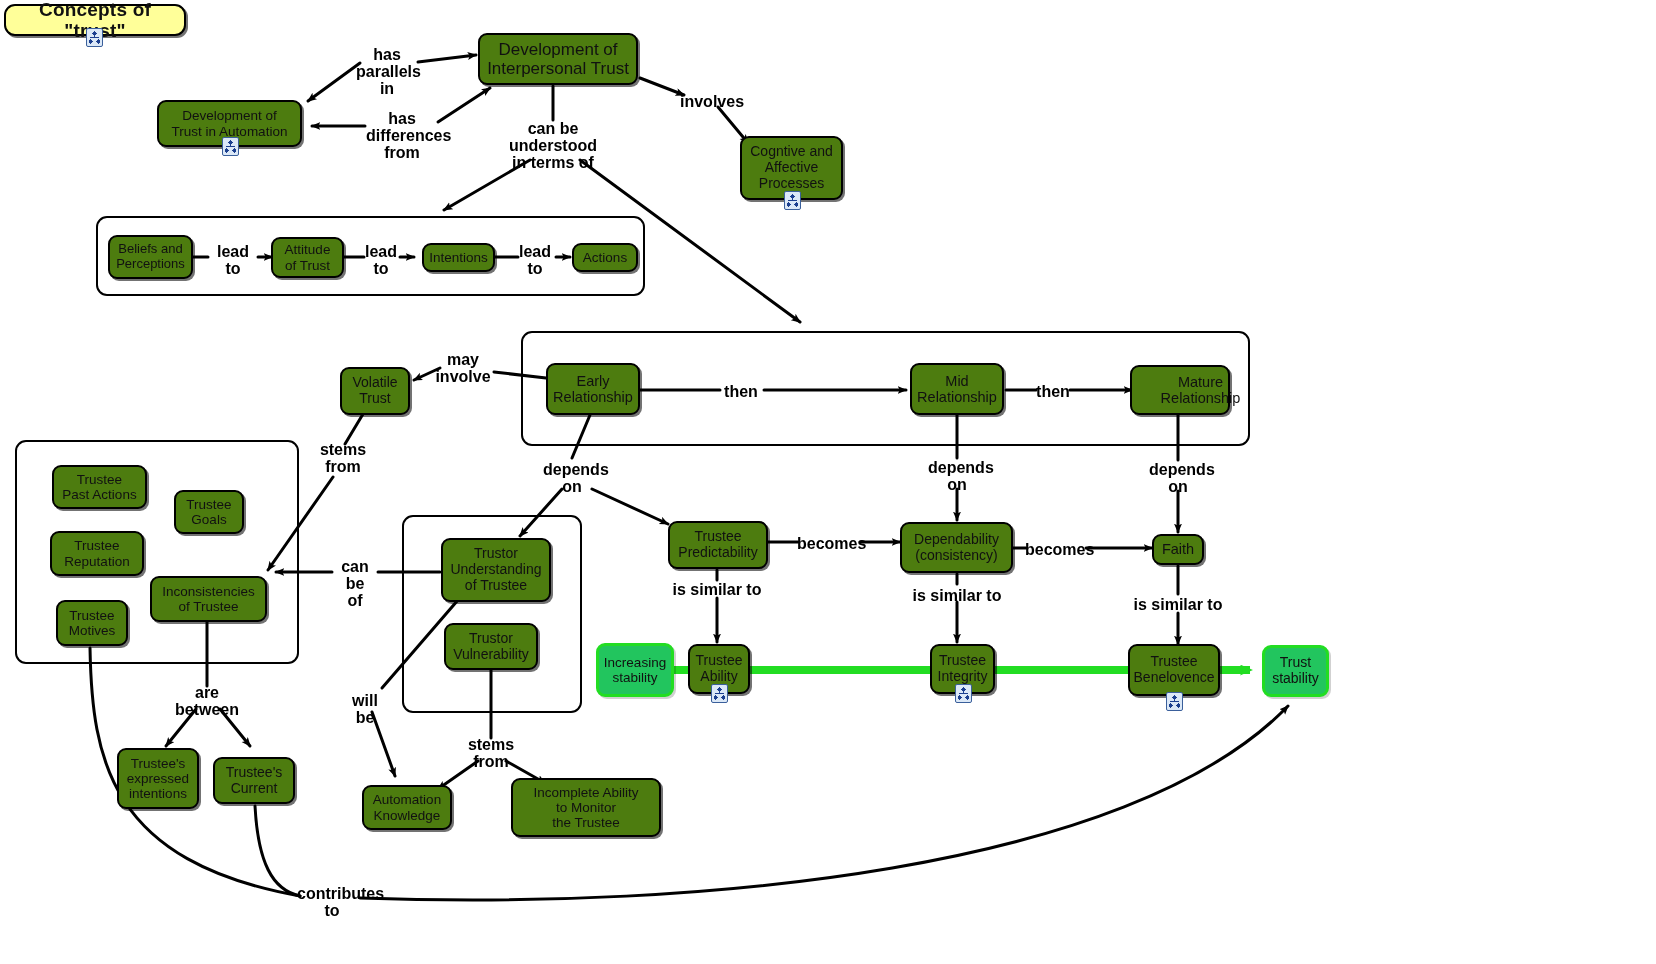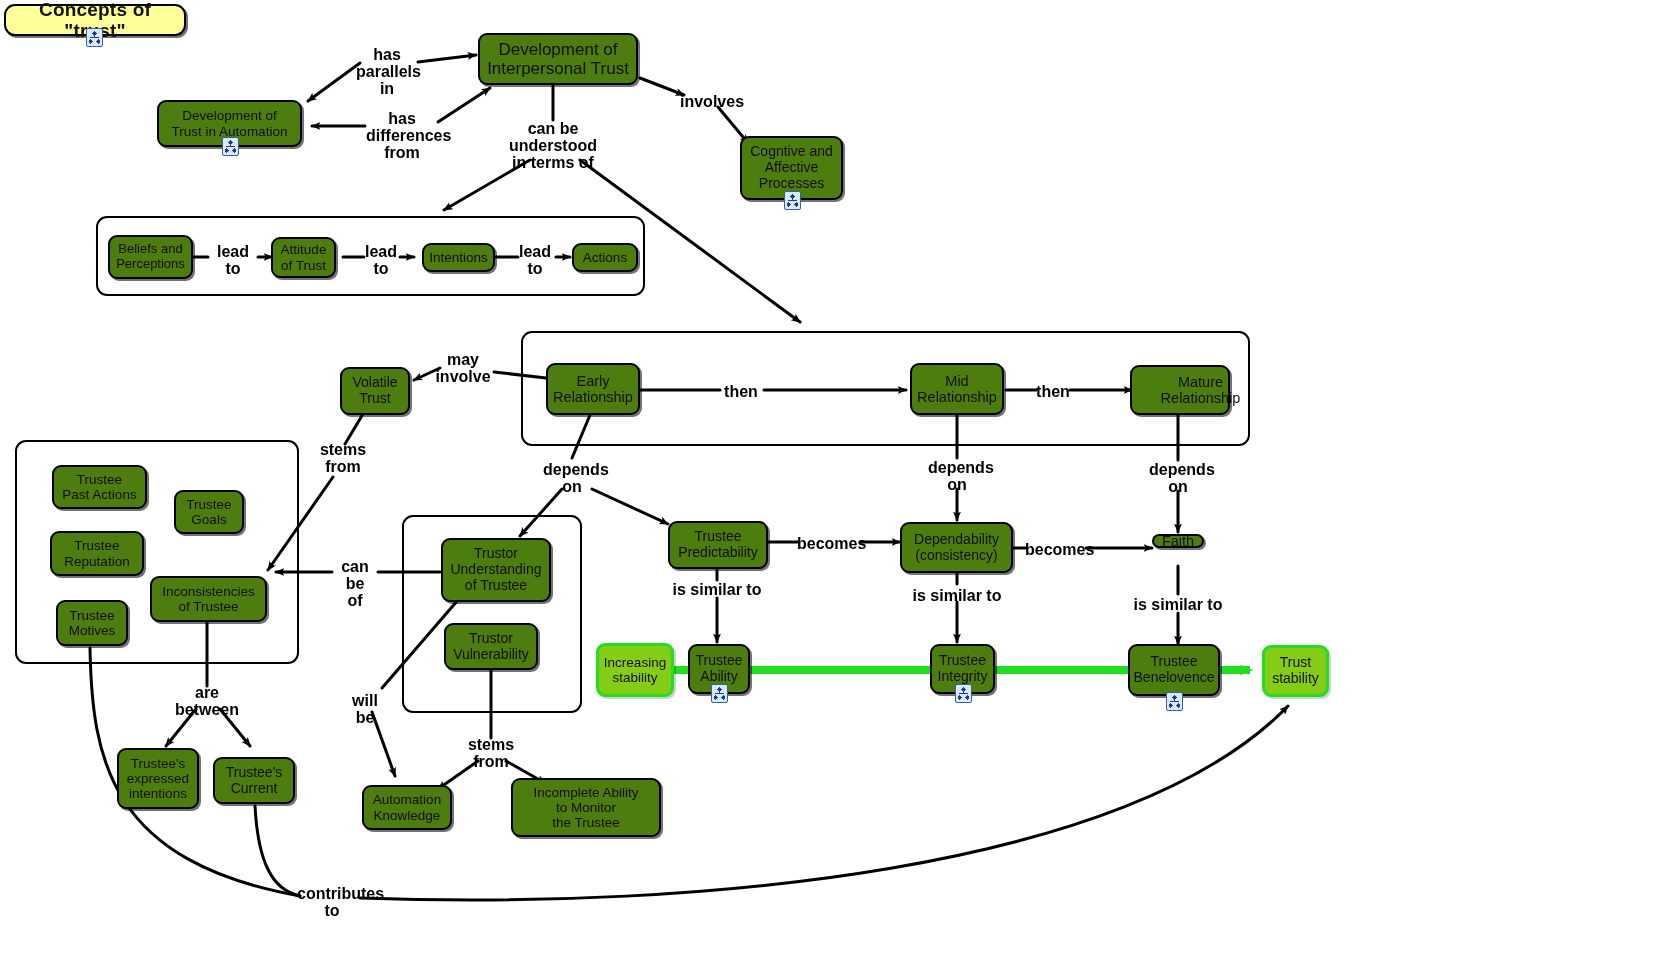--- a/index.html
+++ b/index.html
@@ -13,21 +13,21 @@
         display:flex;align-items:center;justify-content:center;text-align:center;
         background:#4d7c0f;border:2.5px solid #000;border-radius:9px;
         color:#111;line-height:1.12;padding:3px 5px;
         font-family:"Liberation Sans","DejaVu Sans",sans-serif;
         box-shadow:2px 2px 0 rgba(0,0,0,0.55);}
   .node span{display:block;white-space:pre-line;}
 
   .title-node{background:#ffff99;border:2.5px solid #000;border-radius:11px;
               font-weight:bold;font-size:19px;letter-spacing:.2px;}
 
-  .green-node{background:#84cc16;border:3px solid #22dd22;
+  .green-node{background:#22c55e;border:3px solid #22dd22;
               box-shadow:2px 2px 0 rgba(0,0,0,0.18);}
 
   
   .group{position:absolute;box-sizing:border-box;background:transparent;
          border:2.5px solid #000;border-radius:11px;}
 
   
   .lbl{position:absolute;font-weight:bold;font-size:16px;color:#000;
        text-align:center;line-height:1.05;white-space:pre-line;
        font-family:"Liberation Sans","DejaVu Sans",sans-serif;}
@@ -169,21 +169,21 @@
 Affective
 Processes</span>
     </div>
   <div class="kidicon" style="left:784px;top:191px;"></div>
 
   <div class="node" style="left:108px;top:235px;width:85px;height:44px;font-size:13px;">
     <span>Beliefs and
 Perceptions</span>
     </div>
 
-  <div class="node" style="left:271px;top:237px;width:65px;height:41px;font-size:13.5px;">
+  <div class="node" style="left:271px;top:237px;width:73px;height:41px;font-size:13.5px;">
     <span>Attitude
 of Trust</span>
     </div>
 
   <div class="node" style="left:422px;top:243px;width:73px;height:29px;font-size:13.5px;">
     <span>Intentions</span>
     </div>
 
   <div class="node" style="left:572px;top:243px;width:66px;height:29px;font-size:13.5px;">
     <span>Actions</span>
@@ -248,21 +248,21 @@
   <div class="node" style="left:668px;top:521px;width:100px;height:48px;font-size:14px;">
     <span>Trustee
 Predictability</span>
     </div>
 
   <div class="node" style="left:900px;top:522px;width:113px;height:51px;font-size:14px;">
     <span>Dependability
 (consistency)</span>
     </div>
 
-  <div class="node" style="left:1152px;top:534px;width:52px;height:14px;font-size:14.5px;">
+  <div class="node" style="left:1152px;top:534px;width:52px;height:31px;font-size:14.5px;">
     <span>Faith</span>
     </div>
 
   <div class="node green-node" style="left:596px;top:643px;width:78px;height:54px;font-size:13.5px;">
     <span>Increasing
 stability</span>
     </div>
 
   <div class="node" style="left:688px;top:644px;width:62px;height:50px;font-size:14px;">
     <span>Trustee

